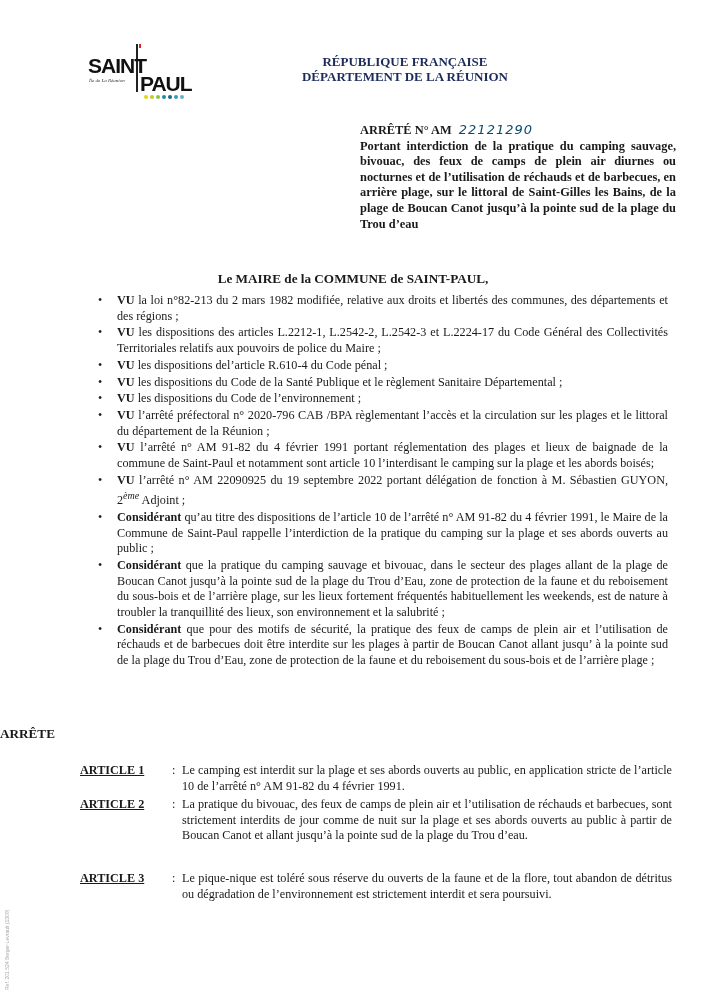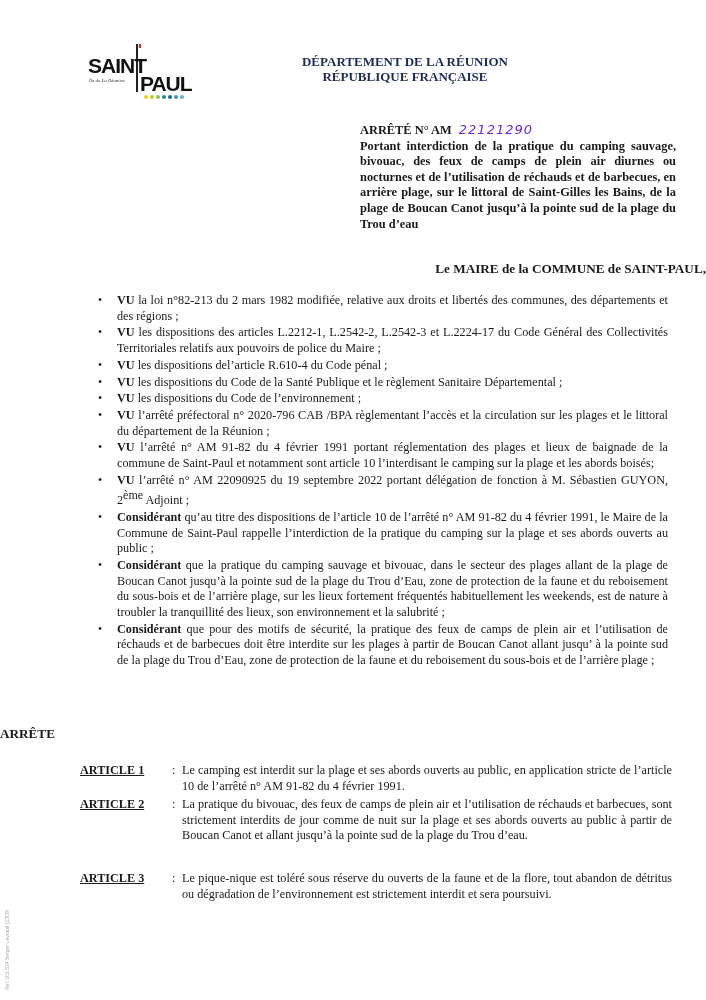--- a/index.html
+++ b/index.html
@@ -14,29 +14,29 @@
   .logo-mast { position: absolute; left: 52px; top: 2px; width: 1.5px; height: 48px; background: #222; }
   .logo-flag { position: absolute; left: 55px; top: 2px; width: 2px; height: 4px; background: #d22; }
   .logo-dots { position: absolute; left: 60px; top: 53px; display: flex; gap: 2px; }
   .dot { width: 4px; height: 4px; border-radius: 50%; }
   .header-right { position: absolute; left: 290px; top: 54px; width: 230px; text-align: center;
                   color: #1c2b5a; font-weight: bold; font-size: 13px; line-height: 15px; }
   .arrete-block { position: absolute; left: 360px; top: 122px; width: 316px; font-weight: bold;
                   font-size: 12.4px; line-height: 15.6px; text-align: justify; }
   .arrete-num { font-size: 12.4px; }
   .handwritten { font-family: "DejaVu Sans", sans-serif; font-weight: normal; font-style: italic;
-                 color: #6d28d9; font-size: 13px; letter-spacing: 1px; margin-left: 4px; }
-  .maire { position: absolute; left: 0; width: 706px; top: 261px; text-align: right;
+                 color: #0c4a6e; font-size: 13px; letter-spacing: 1px; margin-left: 4px; }
+  .maire { position: absolute; left: 0; width: 706px; top: 271px; text-align: center;
            font-weight: bold; font-size: 13.2px; }
   .list { position: absolute; left: 96px; top: 293px; width: 572px; margin: 0; padding: 0; list-style: none;
           font-size: 12.2px; line-height: 15.6px; }
   .list li { position: relative; padding-left: 21px; text-align: justify; margin-bottom: 1.2px; }
   .bullet { position: absolute; left: 2px; top: 0; font-size: 12px; }
   .list b { font-weight: bold; }
-  .sup { font-size: 12px; vertical-align: super; }
+  .sup { font-size: 10px; vertical-align: super; font-style: italic; }
   .arrete-title { position: absolute; left: 0; width: 706px; top: 726px; text-align: left;
                   font-weight: bold; font-size: 13.2px; }
   .article { position: absolute; left: 80px; width: 592px; font-size: 12.2px; line-height: 15.6px; }
   .article-label { position: absolute; left: 0; top: 0; font-weight: bold; text-decoration: underline; }
   .article-colon { position: absolute; left: 92px; top: 0; }
   .article-body { margin-left: 102px; text-align: justify; }
   .a1 { top: 752px; margin-top: 11px; } .a2 { top: 797px; } .a3 { top: 871px; }
   .side-ref { position: absolute; left: 4px; top: 990px; transform: rotate(-90deg); transform-origin: left top;
               font-family: "Liberation Sans", sans-serif; font-size: 5px; color: #aaa; white-space: nowrap; }
 </style>
@@ -54,22 +54,22 @@
       <span class="dot" style="background: rgb(201, 201, 42);"></span>
       <span class="dot" style="background: rgb(140, 198, 63);"></span>
       <span class="dot" style="background: rgb(30, 138, 168);"></span>
       <span class="dot" style="background: rgb(30, 106, 138);"></span>
       <span class="dot" style="background: rgb(58, 154, 192);"></span>
       <span class="dot" style="background: rgb(106, 176, 204);"></span>
     </div>
 </div>
 
 <div class="header-right">
+  <div>RÉPUBLIQUE FRANÇAISE</div>
   <div>DÉPARTEMENT DE LA RÉUNION</div>
-  <div>RÉPUBLIQUE FRANÇAISE</div>
 </div>
 
 <div class="arrete-block">
   <div class="arrete-num">
     <span>ARRÊTÉ N° AM</span>
     <span class="handwritten">22121290</span>
   </div>
   <div>Portant interdiction de la pratique du camping sauvage, bivouac, des feux de camps de plein air diurnes ou nocturnes et de l’utilisation de réchauds et de barbecues, en arrière plage, sur le littoral de Saint-Gilles les Bains, de la plage de Boucan Canot jusqu’à la pointe sud de la plage du Trou d’eau</div>
 </div>
 

